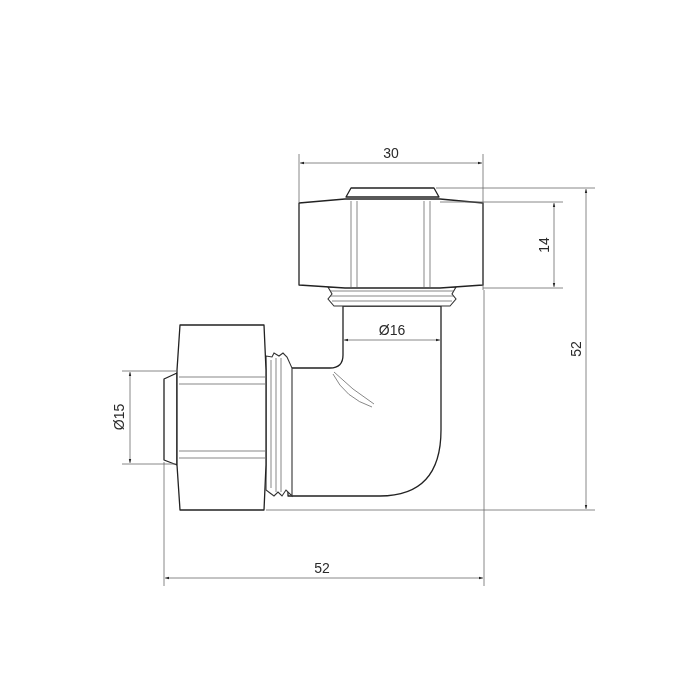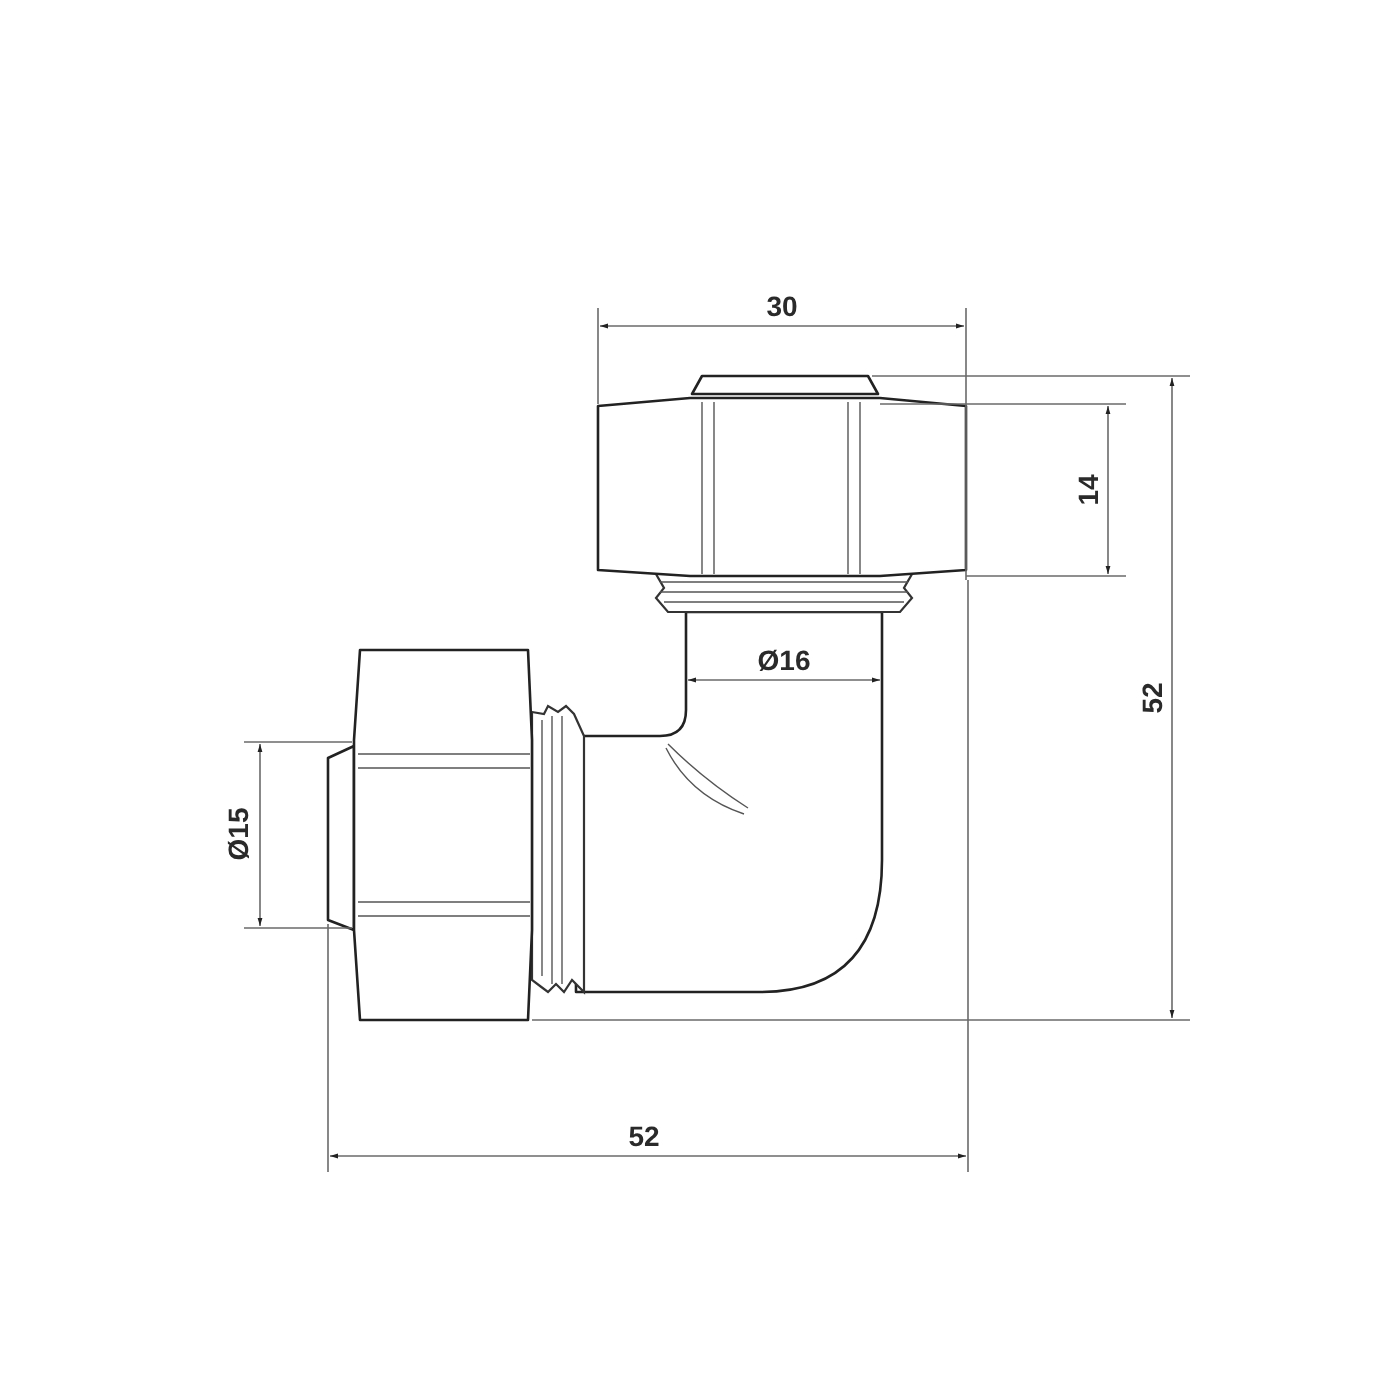--- a/index.html
+++ b/index.html
@@ -1,16 +1,16 @@
 <!DOCTYPE html>
 <html><head>
 <meta charset="utf-8">
 <style>
   html, body { margin: 0; padding: 0; background: #ffffff; }
-  .canvas { position: relative; width: 700px; height: 594px; background: #ffffff; overflow: hidden; font-weight: bold; }
+  .canvas { position: relative; width: 700px; height: 594px; background: #ffffff; overflow: hidden; }
   svg { position: absolute; left: 0; top: 0; }
   .dimtext { font-family: "Liberation Sans", sans-serif; font-size: 14px; fill: #2a2a2a; }
   .outline { fill: #ffffff; stroke: #222222; stroke-width: 1.3; stroke-linejoin: round; }
   .thin { fill: none; stroke: #555555; stroke-width: 0.7; }
   .dim { fill: none; stroke: #6a6a6a; stroke-width: 0.8; }
   .thread { fill: #ffffff; stroke: #333333; stroke-width: 1.1; }
 </style>
 </head>
 <body>
 

